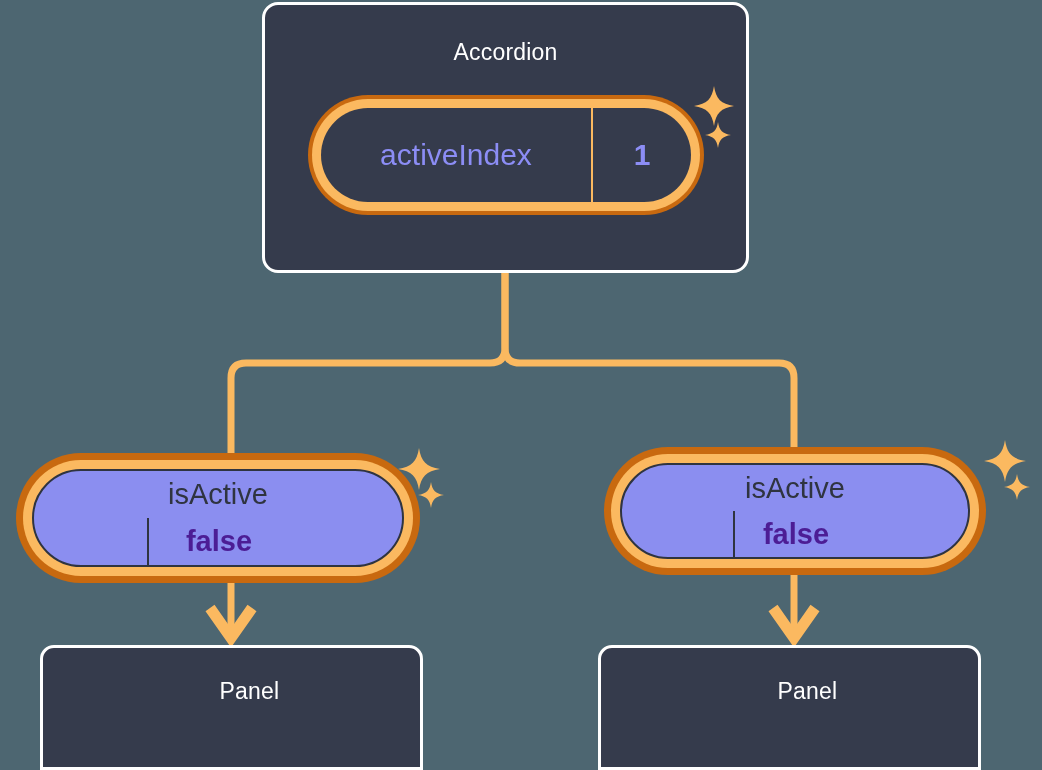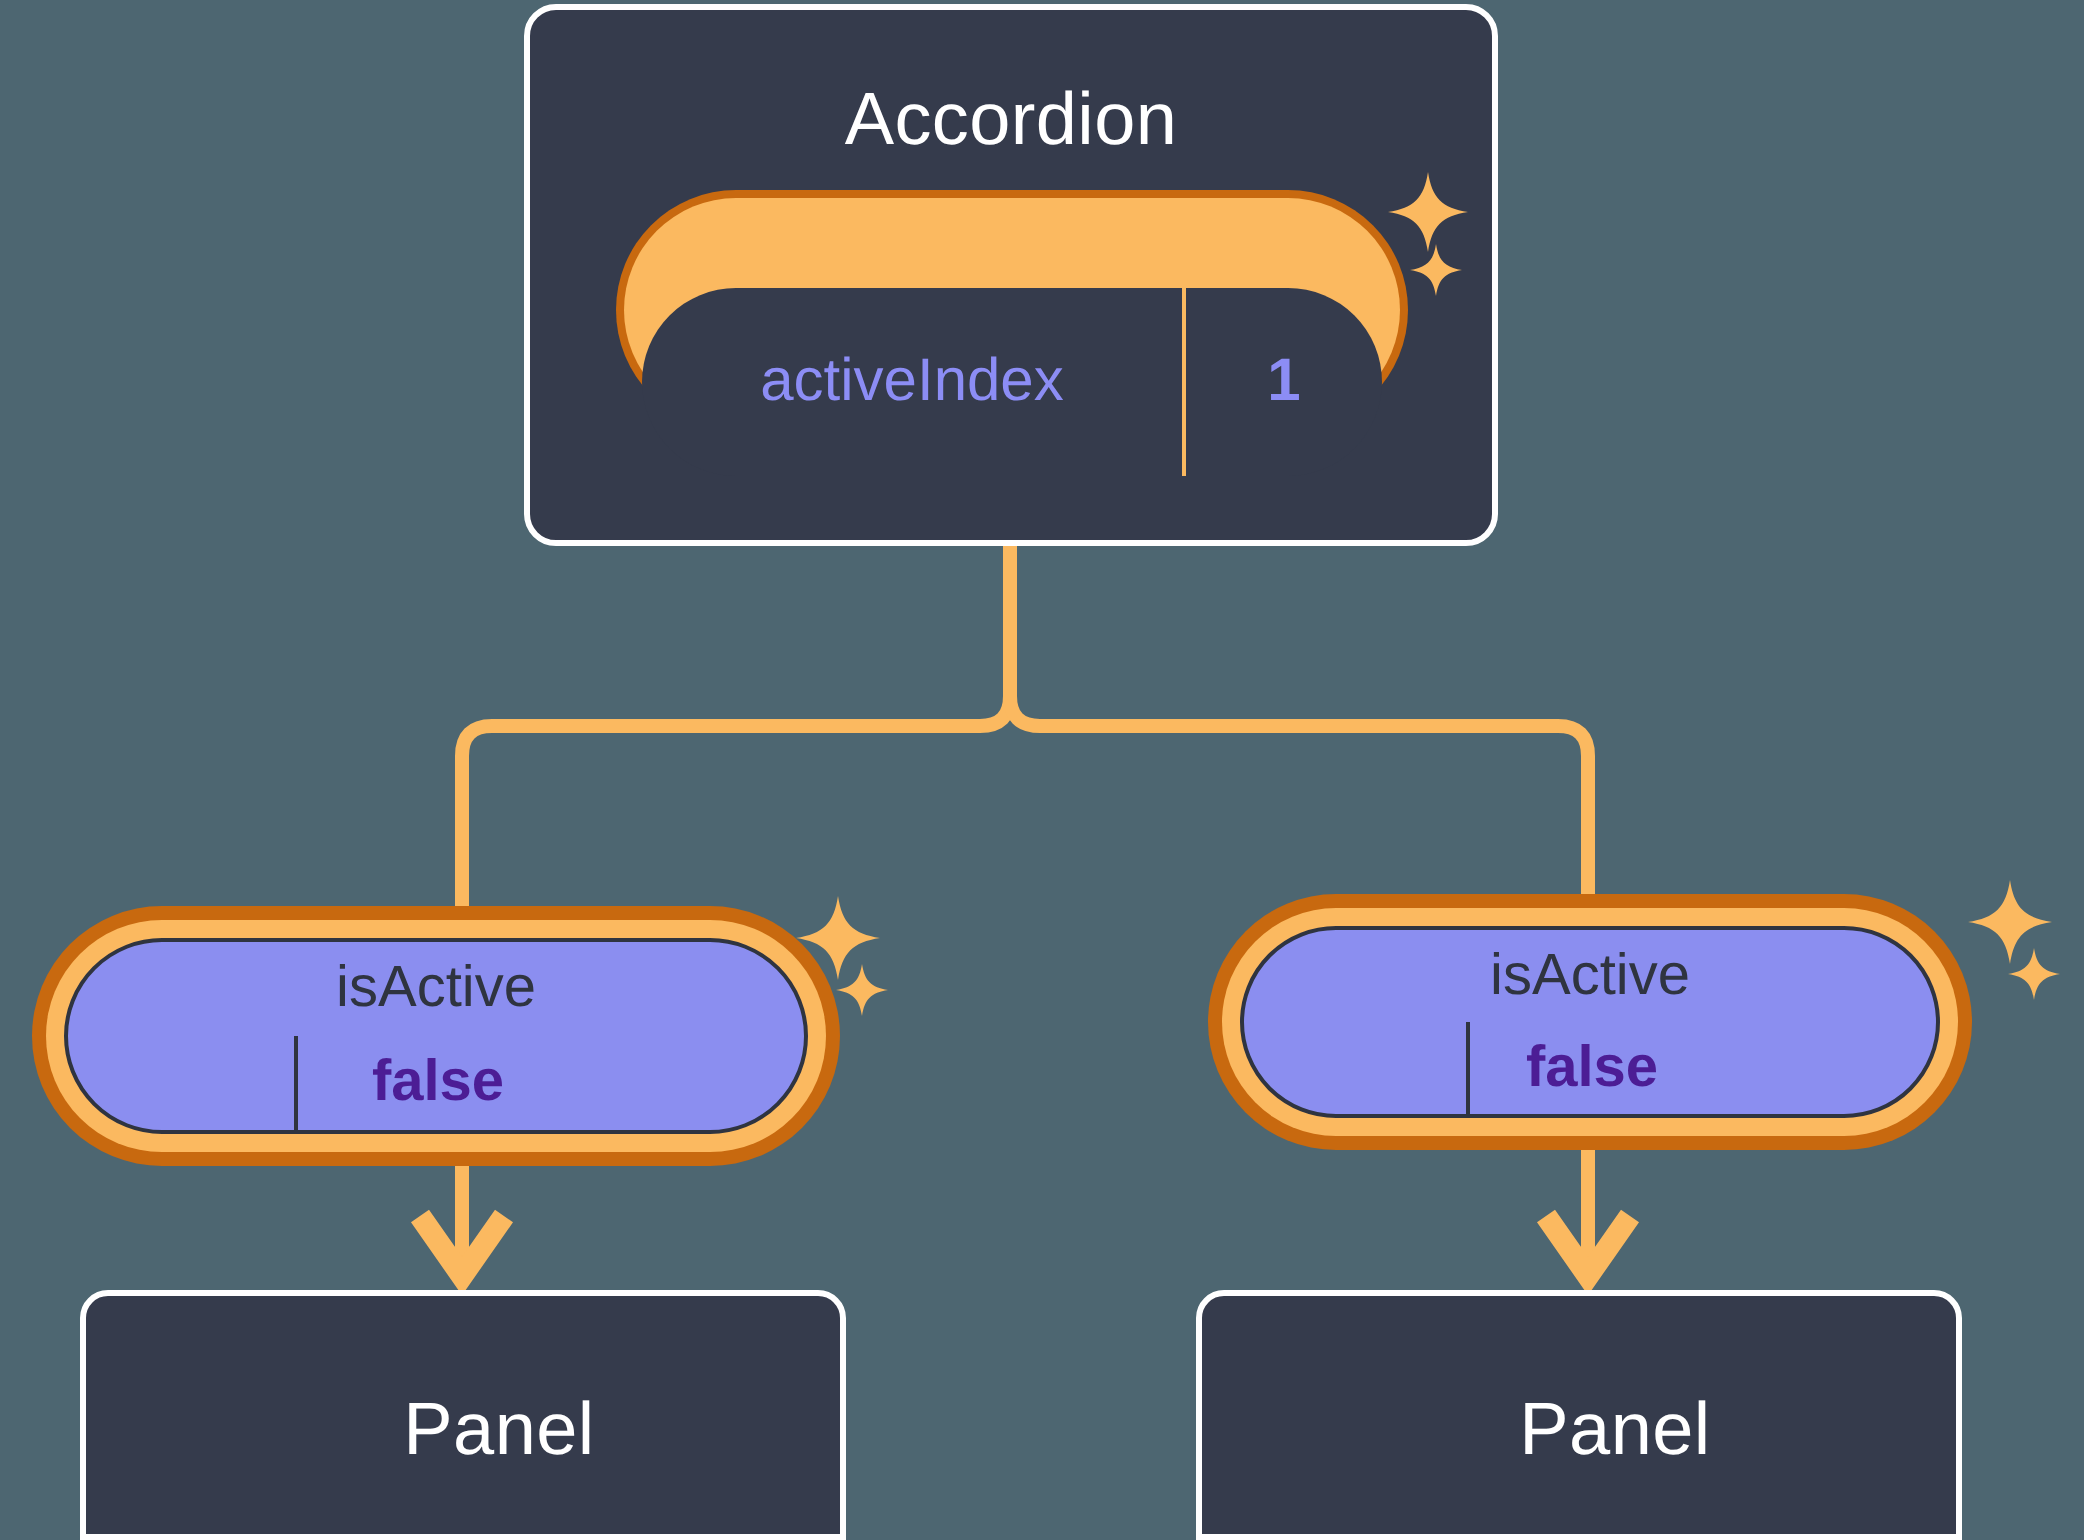--- a/index.html
+++ b/index.html
@@ -35,21 +35,21 @@
     border: 3px solid #ffffff;
     border-radius: 14px;
     box-sizing: border-box;
   }
   .card-title {
     position: absolute;
     left: 0;
     right: 0;
     text-align: center;
     color: #ffffff;
-    font-size: 37px;
+    font-size: 23px;
     letter-spacing: 0.2px;
     white-space: nowrap;
   }
   #card-accordion {
     left: 262px;
     top: 2px;
     width: 487px;
     height: 271px;
     border-radius: 16px;
   }
@@ -65,21 +65,21 @@
   }
   #card-panel-right {
     left: 598px;
     top: 645px;
     width: 383px;
     height: 125px;
     border-bottom-left-radius: 0;
     border-bottom-right-radius: 0;
   }
   #card-panel-left .card-title,
-  #card-panel-right .card-title { top: 46px; margin-left: 36px; }
+  #card-panel-right .card-title { top: 30px; margin-left: 36px; }
 
   
   .pill {
     position: absolute;
     box-sizing: border-box;
     border-radius: 999px;
     display: flex;
     align-items: stretch;
   }
   
@@ -110,21 +110,20 @@
     box-sizing: border-box;
     white-space: nowrap;
   }
 
   
   #pill-accordion .pill-outer { left: 0; top: 0; width: 396px; height: 120px; }
   #pill-accordion .pill-mid  { left: 4px; top: 4px; width: 388px; height: 112px; }
   #pill-accordion .pill-inner{
     left: 13px; top: 13px; width: 370px; height: 94px;
     background: #353b4c;
-    margin-top: 36px;
   }
   #pill-accordion .pill-key {
     width: 272px;
     color: #8c8df5;
     font-size: 30px;
     border-right: 2px solid #fbb960;
   }
   #pill-accordion .pill-val {
     width: 98px;
     color: #8c8df5;

